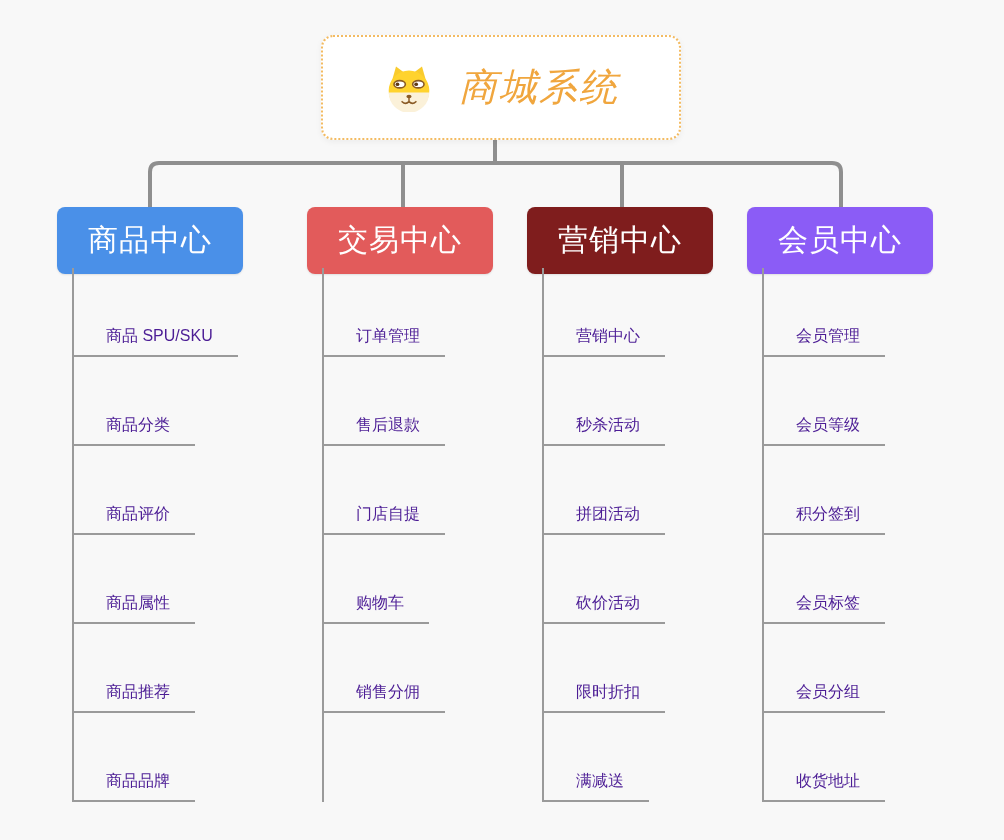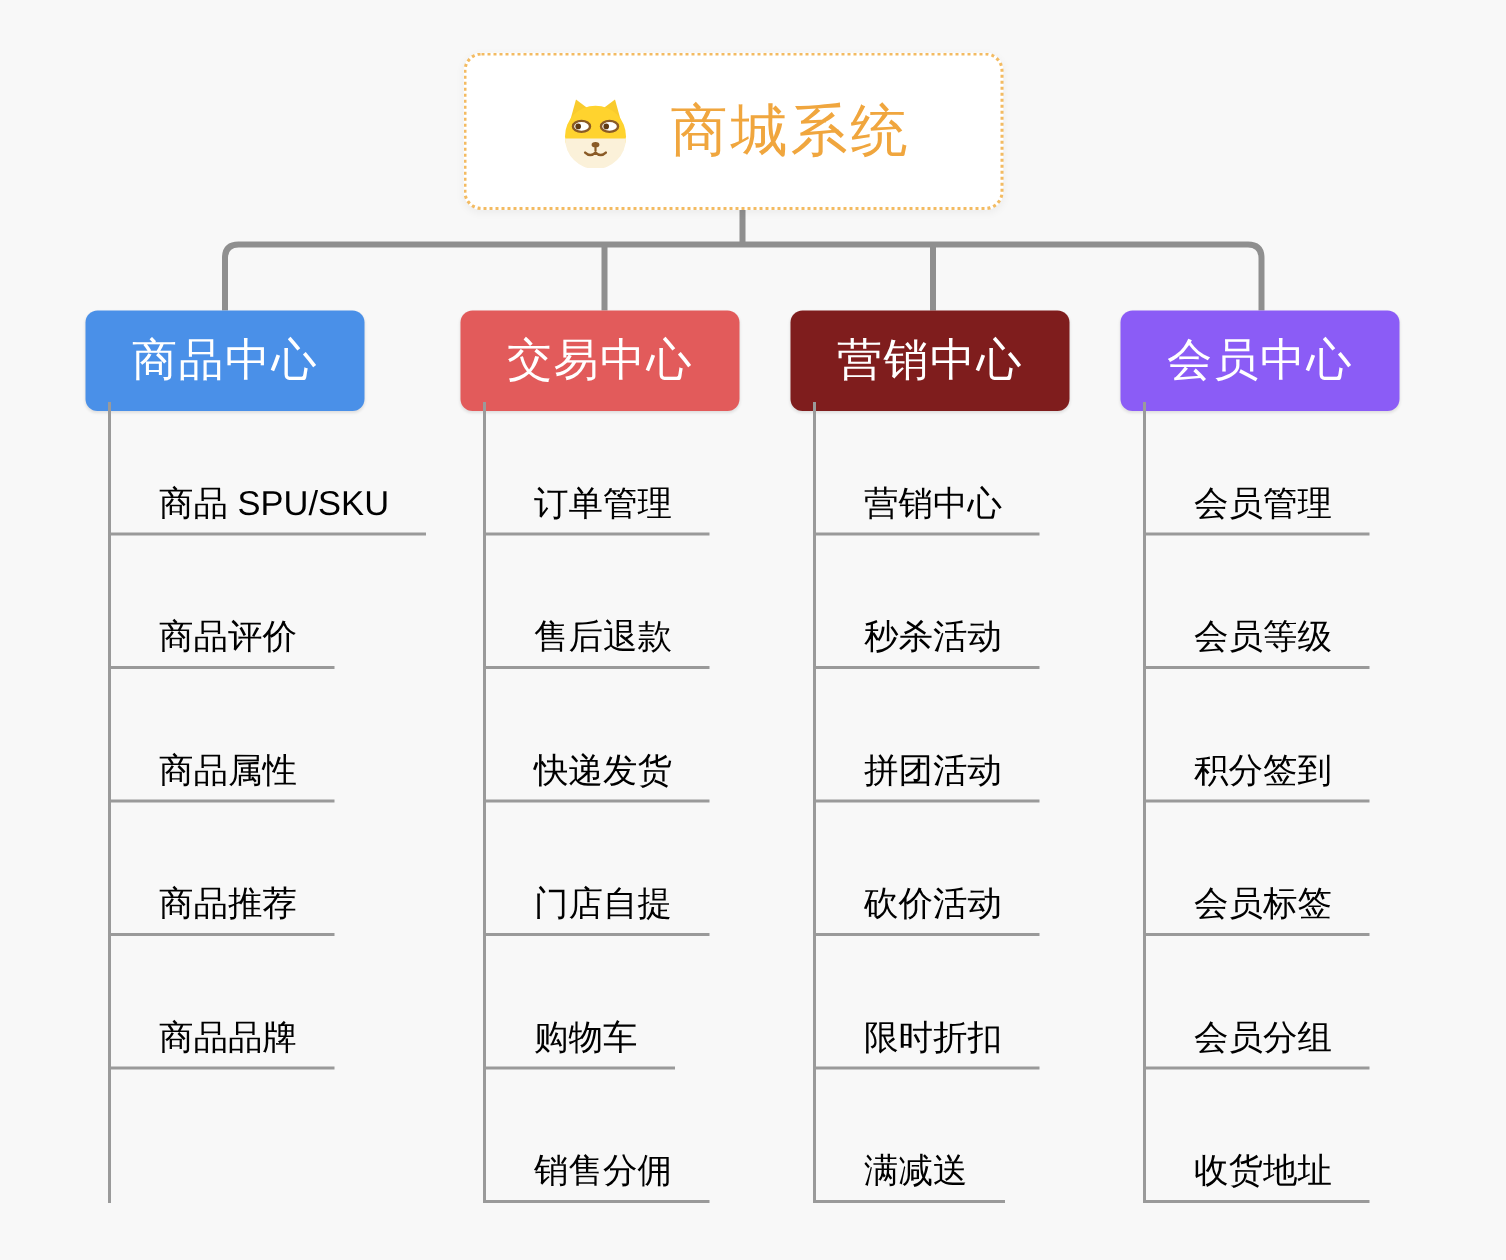--- a/index.html
+++ b/index.html
@@ -4,43 +4,43 @@
 <style>
   html,body{margin:0;padding:0;}
   body{font-family:"Liberation Sans","DejaVu Sans",sans-serif;}
   .canvas{position:relative;width:1004px;height:840px;background:#F8F8F8;overflow:hidden;}
 
   
   .connectors{position:absolute;left:0;top:0;width:1004px;height:840px;pointer-events:none;}
 
   
   .root-node{
-    position:absolute;left:309px;top:35px;width:360px;height:105px;
+    position:absolute;left:321px;top:35px;width:360px;height:105px;
     background:#FFFFFF;border:2px dotted #F3BB62;border-radius:12px;
     box-sizing:border-box;display:flex;align-items:center;justify-content:center;
-    gap:24px;box-shadow:0 2px 6px rgba(0,0,0,0.05);
+    gap:24px;box-shadow:0 2px 6px rgba(0,0,0,0.05);font-style:italic;
   }
   .root-title{font-size:38px;color:#F0A63E;letter-spacing:2px;font-weight:500;white-space:nowrap;}
   .dog-icon{width:52px;height:49px;flex:0 0 auto;}
 
   
   .branch-box{
     position:absolute;top:207px;width:186px;height:67px;border-radius:8px;
     display:flex;align-items:center;justify-content:center;
     box-shadow:0 1px 2px rgba(0,0,0,0.10);
   }
   .branch-label{color:#FFFFFF;font-size:30px;letter-spacing:1px;white-space:nowrap;}
 
   
   .branch-col{position:absolute;top:268px;width:270px;}
   .trunk{position:absolute;left:15px;top:0;width:2px;height:534px;background:#9A9A9A;}
   .row{height:89px;display:flex;align-items:flex-end;}
   .child-item{
     margin-left:15px;display:inline-block;white-space:nowrap;
-    font-size:23px;line-height:27px;color:#000000;
+    font-size:16px;line-height:27px;color:#4c1d95;
     padding:0 25px 6px 34px;border-bottom:2px solid #9A9A9A;
   }
 
   .b0{left:57px;} .b1{left:307px;} .b2{left:527px;} .b3{left:747px;}
 </style>
 </head>
 <body>
 
 <div class="canvas">
 
@@ -72,20 +72,23 @@
 
   <div class="branch-box b0" style="background: rgb(74, 144, 232);">
     <span class="branch-label">商品中心</span>
   </div>
   <div class="branch-col b0">
     <div class="trunk"></div>
     <div class="row">
         <span class="child-item">商品 SPU/SKU</span>
       </div>
     <div class="row">
+        <span class="child-item">商品分类</span>
+      </div>
+    <div class="row">
         <span class="child-item">商品评价</span>
       </div>
     <div class="row">
         <span class="child-item">商品属性</span>
       </div>
     <div class="row">
         <span class="child-item">商品推荐</span>
       </div>
     <div class="row">
         <span class="child-item">商品品牌</span>
@@ -95,23 +98,20 @@
   <div class="branch-box b1" style="background: rgb(226, 91, 91);">
     <span class="branch-label">交易中心</span>
   </div>
   <div class="branch-col b1">
     <div class="trunk"></div>
     <div class="row">
         <span class="child-item">订单管理</span>
       </div>
     <div class="row">
         <span class="child-item">售后退款</span>
-      </div>
-    <div class="row">
-        <span class="child-item">快递发货</span>
       </div>
     <div class="row">
         <span class="child-item">门店自提</span>
       </div>
     <div class="row">
         <span class="child-item">购物车</span>
       </div>
     <div class="row">
         <span class="child-item">销售分佣</span>
       </div>

